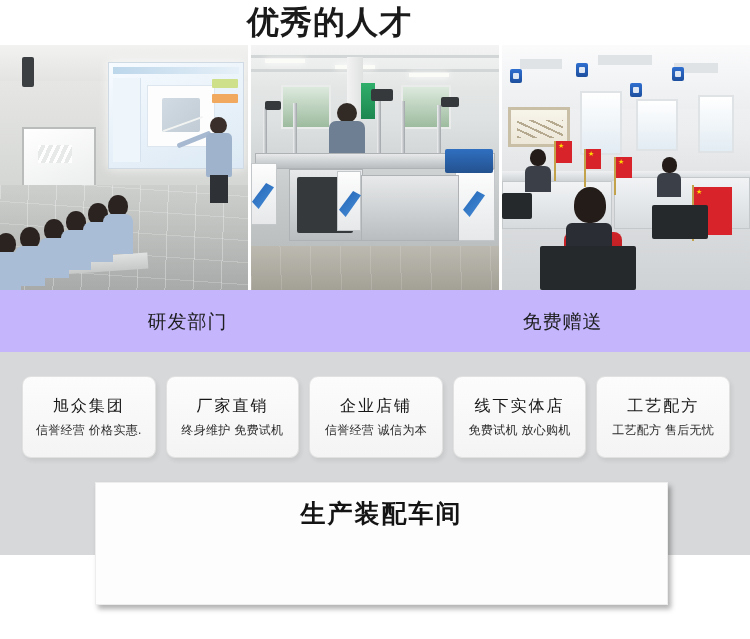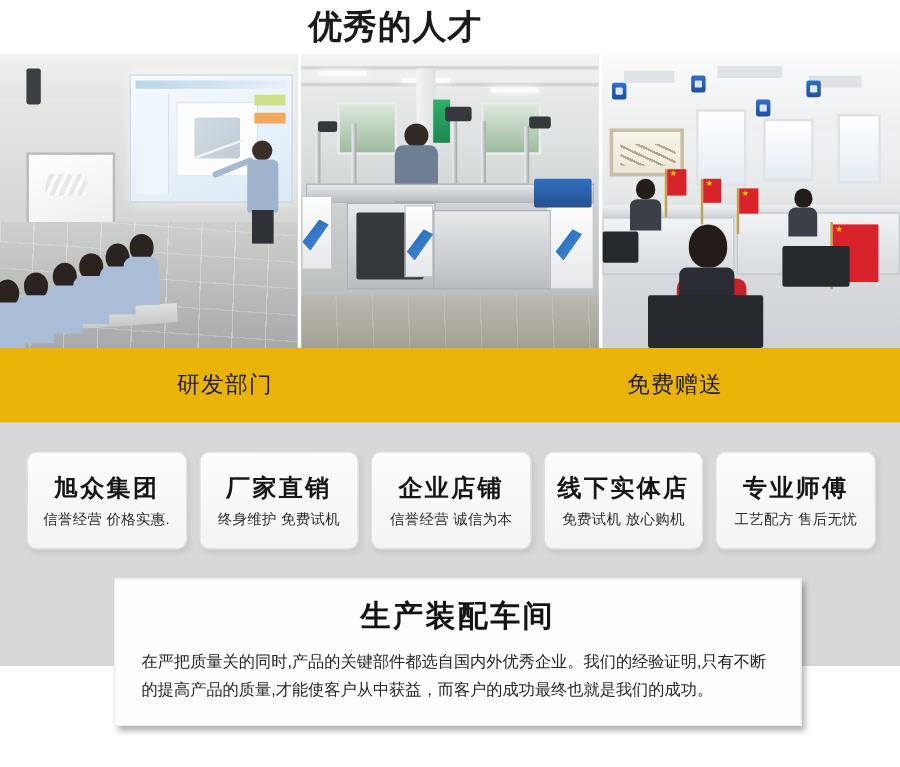--- a/index.html
+++ b/index.html
@@ -11,21 +11,21 @@
     overflow: hidden;
   }
   .page { position: relative; width: 750px; height: 639px; background: #fff; }
 
   
   .page-title {
     width: 659px;
     height: 45px;
     line-height: 45px;
     text-align: center;
-    font-size: 28px;
+    font-size: 32px;
     font-weight: bold;
     color: #1a1a1a;
     letter-spacing: 1px;
   }
 
   
   .photo-strip {
     display: flex;
     width: 750px;
     height: 245px;
@@ -148,40 +148,40 @@
   .ph3 .flag:after { content:"★"; position:absolute; left:2px; top:0px; color:#ffd800; font-size:7px; line-height:9px; }
   .ph3 .pole { position:absolute; width:2px; background:#c2a24a; }
   .ph3 .person { position:absolute; }
   .ph3 .person .h { border-radius:50% 50% 44% 44%; background:#241c19; }
   .ph3 .person .b { background:#3b3f48; border-radius:6px 6px 0 0; }
   .ph3 .chair { position:absolute; left:62px; bottom:0; width:58px; height:58px;
     background:linear-gradient(180deg,#cf2328,#9d1a1e); border-radius:8px 8px 0 0; }
   .ph3 .deskrow { position:absolute; background:linear-gradient(180deg,#eef0f2,#cfd3d6); }
 
   
-  .captions { display:flex; width:750px; height:64px; background:#eab308; }
+  .captions { display:flex; width:750px; height:64px; background:#c4b5fd; }
   .caption {
     flex:1; text-align:center; line-height:64px;
     font-size:19px; color:#1e1e1e; letter-spacing:1px;
   }
 
   
   .grey-band {
     position:absolute; left:0; top:352px; width:750px; height:203px;
     background:#d7d8d9;
   }
   .cards { display:flex; gap:10px; padding:24px 20px 0 22px; }
   .card {
     position:relative; flex:1; height:82px;
     background:linear-gradient(180deg,#fcfcfc,#f4f4f4);
     border:1px solid #e1e1e1; border-radius:9px;
     box-shadow: 2px 3px 4px rgba(0,0,0,.07);
     display:flex; flex-direction:column; align-items:center; justify-content:center;
   }
-  .card-title { font-size:20px; font-weight:bold; color:#161616; letter-spacing:2px; margin-bottom:5px; }
+  .card-title { font-size:16px; font-weight:normal; color:#161616; letter-spacing:2px; margin-bottom:5px; }
   .card-sub { font-size:12px; color:#2a2a2a; letter-spacing:.3px; white-space:nowrap; }
 
   
   .quality-panel {
     position:absolute; left:95px; top:482px; width:573px; height:123px;
     background:#fdfdfd; border:1px solid #ededed;
     box-shadow: 3px 4px 5px rgba(0,0,0,.30);
     padding-top:14px;
   }
   .quality-title {
@@ -349,24 +349,23 @@
       </div>
       <div class="card">
         <div class="card-title">企业店铺</div>
         <div class="card-sub">信誉经营 诚信为本</div>
       </div>
       <div class="card">
         <div class="card-title">线下实体店</div>
         <div class="card-sub">免费试机 放心购机</div>
       </div>
       <div class="card">
-        <div class="card-title">专业师傅</div>
+        <div class="card-title">工艺配方</div>
         <div class="card-sub">工艺配方 售后无忧</div>
       </div>
     </div>
   </div>
 
   <div class="quality-panel">
     <div class="quality-title">生产装配车间</div>
-    <div class="quality-text">在严把质量关的同时,产品的关键部件都选自国内外优秀企业。我们的经验证明,只有不断的提高产品的质量,才能使客户从中获益，而客户的成功最终也就是我们的成功。</div>
   </div>
 
 </div>
 
 </body></html>

